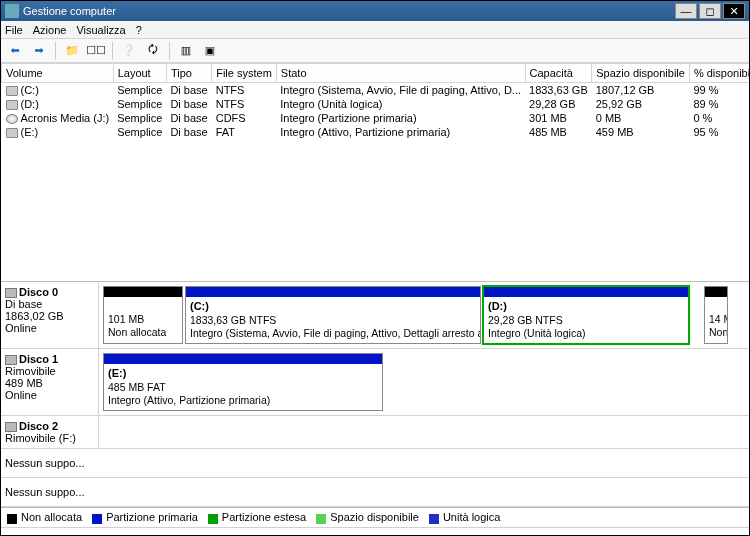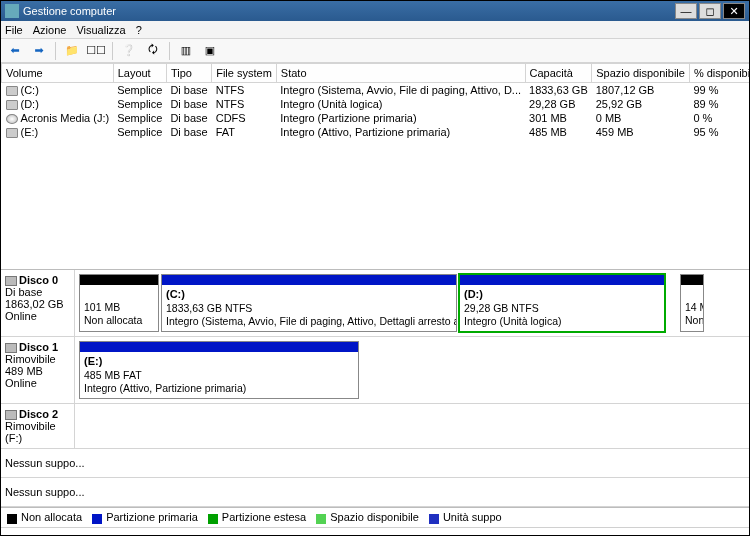--- a/index.html
+++ b/index.html
@@ -16,21 +16,21 @@
 .toolbar .sep { width: 1px; height: 18px; background: #ccc; margin: 0 2px; }
 .table-container { flex: 0 0 auto; }
 table.volumes { width: 100%; border-collapse: collapse; }
 table.volumes th { background: #fefefe; border: 1px solid #d4d4d4; padding: 1px 4px; text-align: left; font-weight: normal; white-space: nowrap; height: 19px; }
 table.volumes td { padding: 1px 4px; white-space: nowrap; height: 14px; }
 .vol-icon { display: inline-block; width: 12px; height: 10px; background: #ccc; border: 1px solid #888; margin-right: 3px; vertical-align: middle; border-radius: 1px; }
 .vol-icon.cd { border-radius: 50%; background: radial-gradient(#fff,#bbb); }
 .spacer-white { flex: 1 1 auto; background: #fff; min-height: 60px; }
 .disks-pane { flex: 0 0 auto; border-top: 1px solid #bcbcbc; overflow-y: auto; }
 .disk-row { display: flex; border-bottom: 1px solid #d4d4d4; }
-.disk-label { width: 74px; padding: 4px; border-right: 1px solid #d4d4d4; background: #fff; }
+.disk-label { width: 98px; padding: 4px; border-right: 1px solid #d4d4d4; background: #fff; }
 .disk-label .dicon { display: inline-block; width: 12px; height: 10px; background: #bbb; border: 1px solid #777; margin-right: 2px; vertical-align: middle; }
 .disk-label b { font-weight: bold; }
 .disk-parts { flex: 1; padding: 4px 0 4px 4px; display: flex; gap: 2px; align-items: stretch; overflow: hidden; }
 .part { border: 1px solid #888; display: flex; flex-direction: column; overflow: hidden; background: #fff; }
 .part .stripe { height: 10px; }
 .part .body { padding: 3px 4px; font-size: 10.5px; line-height: 1.25; overflow: hidden; white-space: nowrap; }
 .nessun { padding: 8px 4px; color: #000; }
 .part.selected { outline: 2px solid #0a0; outline-offset: -1px; }
 .legend-bar { height: 20px; border-top: 1px solid #bcbcbc; display: flex; align-items: center; gap: 10px; padding: 0 6px; background: #fff; }
 .legend-bar .sw { display: inline-block; width: 10px; height: 10px; margin-right: 4px; vertical-align: middle; }
@@ -181,15 +181,15 @@
     <div class="disk-row">
       <div class="disk-label nessun" style="border-right:none;width:100%">Nessun suppo...</div>
     </div>
   </div>
 
 <div class="legend-bar">
   <span><span class="sw" style="background:#000000"></span><span>Non allocata</span></span>
   <span><span class="sw" style="background:#0015c6"></span><span>Partizione primaria</span></span>
   <span><span class="sw" style="background:#00a000"></span><span>Partizione estesa</span></span>
   <span><span class="sw" style="background:#53d253"></span><span>Spazio disponibile</span></span>
-  <span><span class="sw" style="background:#2030c0"></span><span>Unità suppo</span></span>
+  <span><span class="sw" style="background:#2030c0"></span><span>Unità logica</span></span>
 </div>
 <div class="bottom-border"></div>
 
 </body></html>

